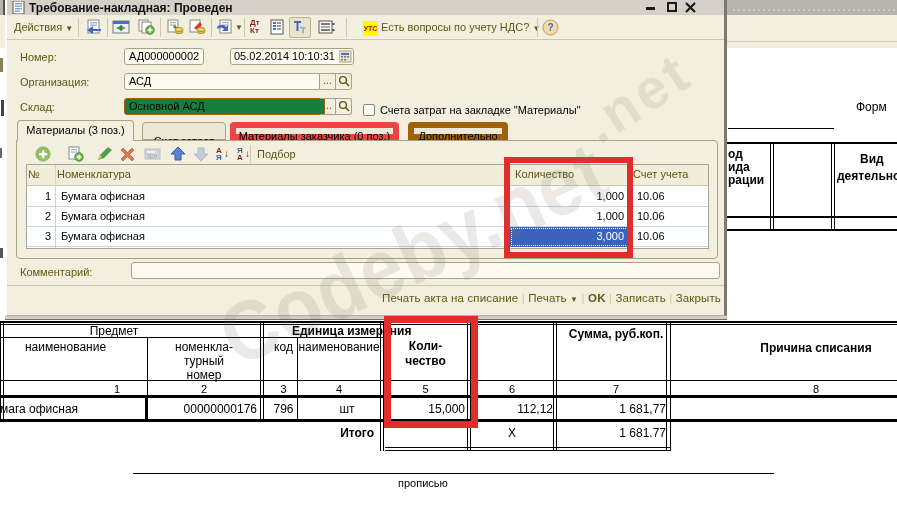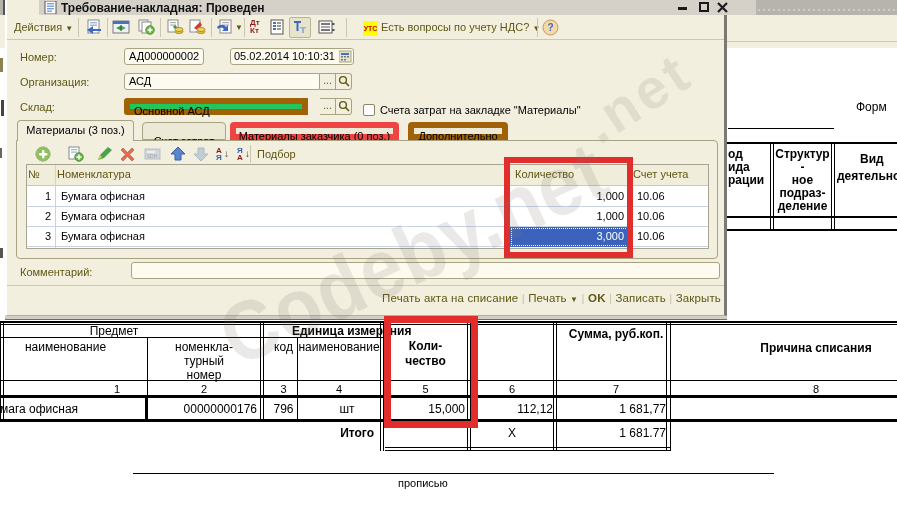--- a/index.html
+++ b/index.html
@@ -21,21 +21,20 @@
 <div class="abs" style="left:728px;top:128px;width:106px;height:1px;background:#000;"></div>
 
 <div class="abs" style="left:727px;top:142px;width:170px;height:2px;background:#000;"></div>
 <div class="abs" style="left:727px;top:216px;width:170px;height:2px;background:#000;"></div>
 <div class="abs" style="left:727px;top:229px;width:170px;height:2px;background:#000;"></div>
 <div class="abs" style="left:770px;top:142px;width:1px;height:89px;background:#000;"></div>
 <div class="abs" style="left:773px;top:142px;width:1px;height:89px;background:#000;"></div>
 <div class="abs" style="left:831px;top:142px;width:1px;height:89px;background:#000;"></div>
 <div class="abs" style="left:834px;top:142px;width:1px;height:89px;background:#000;"></div>
 <div class="abs" style="left:728px;top:148px;font-size:12px;font-weight:bold;line-height:13px;text-align:left;color:#000;">од<br>ида<br>рации</div>
-<div class="abs" style="left:774px;top:148px;width:57px;font-size:12px;font-weight:bold;line-height:13px;text-align:center;color:#000;">Структур<br>-<br>ное<br>подраз-<br>деление</div>
 <div class="abs nw" style="left:860px;top:152px;font-size:12px;font-weight:bold;color:#000;">Вид</div>
 <div class="abs nw" style="left:837px;top:169px;font-size:12px;font-weight:bold;color:#000;">деятельнос</div>
 
 <div class="abs" style="left:0;top:0;width:5px;height:15px;background:#b7b4ad;"></div>
 <div class="abs" style="left:3px;top:0;width:2px;height:15px;background:#55524d;"></div>
 <div class="abs" style="left:0;top:15px;width:5px;height:33px;background:#f2efdf;"></div>
 <div class="abs" style="left:0;top:48px;width:5px;height:268px;background:#fff;"></div>
 <div class="abs" style="left:0;top:58px;width:3px;height:14px;background:#8a8252;"></div>
 <div class="abs" style="left:1px;top:100px;width:3px;height:16px;background:#444;"></div>
 <div class="abs" style="left:0;top:148px;width:2px;height:10px;background:#666;"></div>
@@ -97,21 +96,21 @@
   <div class="abs" style="left:240px;top:110px;width:134px;text-align:right;font-size:12px;font-weight:bold;">Итого</div>
   <div class="abs" style="left:471px;top:110px;width:82px;text-align:center;font-size:12px;">X</div>
   <div class="abs" style="left:558px;top:110px;width:108px;text-align:right;font-size:12px;">1 681.77</div>
 
   <div class="abs" style="left:133px;top:157px;width:641px;height:1px;background:#000;"></div>
   <div class="abs" style="left:398px;top:161px;font-size:11px;">прописью</div>
 </div>
 
 <div id="dlg" class="abs" style="left:5px;top:0;width:722px;height:316px;background:#f2efdf;border-left:2px solid #fff;border-right:3px solid #7b7972;border-bottom:1px solid #b3afa7;">
 
-  <div class="abs" style="left:0;top:0;width:717px;height:15px;background:#d5d1c9;margin-left:32px;">
+  <div class="abs" style="left:0;top:0;width:717px;height:15px;background:#d5d1c9;">
     <svg class="abs" style="left:5px;top:1px;" width="13" height="13" viewBox="0 0 13 13">
       <rect x="1" y="0" width="11" height="13" fill="#fff" stroke="#555" stroke-width="1"></rect>
       <rect x="3" y="2" width="7" height="1.4" fill="#7aa0d4"></rect>
           <rect x="3" y="4.5" width="7" height="1.4" fill="#7aa0d4"></rect>
       <rect x="3" y="7" width="7" height="1.4" fill="#7aa0d4"></rect>
           <rect x="3" y="9.5" width="5" height="1.4" fill="#7aa0d4"></rect>
     </svg>
     <div class="abs nw" style="left:22px;top:1px;font-size:12px;font-weight:bold;color:#111;">Требование-накладная: Проведен</div>
     <div class="abs" style="left:639px;top:7px;width:9px;height:3px;background:#1a1a1a;"></div>
     <div class="abs" style="left:660px;top:2px;width:10px;height:10px;border:2px solid #1a1a1a;"></div>
@@ -215,21 +214,21 @@
   </div>
   <div class="abs ol" style="left:13px;top:76px;font-size:11px;">Организация:</div>
   <div class="abs nw" style="left:117px;top:73px;width:196px;height:17px;background:#fdfbf0;border:1px solid #a8a483;border-radius:3px 0 0 3px;font-size:11px;padding:1px 4px;color:#000;">АСД</div>
   <div class="abs ol" style="left:313px;top:73px;width:16px;height:17px;border:1px solid #a8a483;border-left:none;font-size:10px;text-align:center;line-height:13px;">...</div>
   <div class="abs" style="left:329px;top:73px;width:16px;height:17px;border:1px solid #a8a483;border-left:none;border-radius:0 3px 3px 0;"></div>
   <svg class="abs" style="left:331px;top:75px;" width="12" height="12" viewBox="0 0 12 12">
         <circle cx="5" cy="5" r="3.4" fill="none" stroke="#5f5713" stroke-width="1.4"></circle>
         <line x1="7.5" y1="7.5" x2="11" y2="11" stroke="#5f5713" stroke-width="1.6"></line>
       </svg>
   <div class="abs ol" style="left:13px;top:101px;font-size:11px;">Склад:</div>
-  <div class="abs nw" style="left:117px;top:98px;width:184px;height:17px;background:#22c55e;border:6px solid #a16207;border-radius:3px 0 0 3px;font-size:11px;padding:1px 4px;color:#000;">Основной АСД</div>
+  <div class="abs nw" style="left:117px;top:98px;width:201px;height:17px;background:#15803d;border:1px solid #a16207;border-radius:3px 0 0 3px;font-size:11px;padding:1px 4px;color:#000;">Основной АСД</div>
   <div class="abs ol" style="left:313px;top:98px;width:16px;height:17px;border:1px solid #a8a483;border-left:none;font-size:10px;text-align:center;line-height:13px;">...</div>
   <div class="abs" style="left:329px;top:98px;width:16px;height:17px;border:1px solid #a8a483;border-left:none;border-radius:0 3px 3px 0;"></div>
   <svg class="abs" style="left:331px;top:100px;" width="12" height="12" viewBox="0 0 12 12">
         <circle cx="5" cy="5" r="3.4" fill="none" stroke="#5f5713" stroke-width="1.4"></circle>
         <line x1="7.5" y1="7.5" x2="11" y2="11" stroke="#5f5713" stroke-width="1.6"></line>
       </svg>
   <div class="abs" style="left:356px;top:104px;width:12px;height:12px;background:#fff;border:1px solid #8a8668;border-radius:2px;"></div>
   <div class="abs nw" style="left:373px;top:104px;font-size:11px;color:#000;">Счета затрат на закладке "Материалы"</div>
 
   <div class="abs nw" style="left:10px;top:120px;width:117px;height:21px;background:#f2efdf;border:1px solid #a8a483;border-bottom:none;border-radius:4px 4px 0 0;font-size:11px;text-align:center;padding-top:3px;color:#000;z-index:3;">Материалы (3 поз.)</div>

